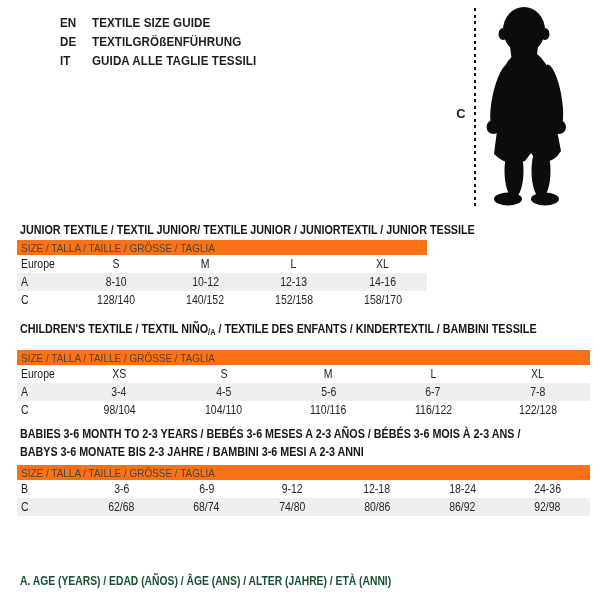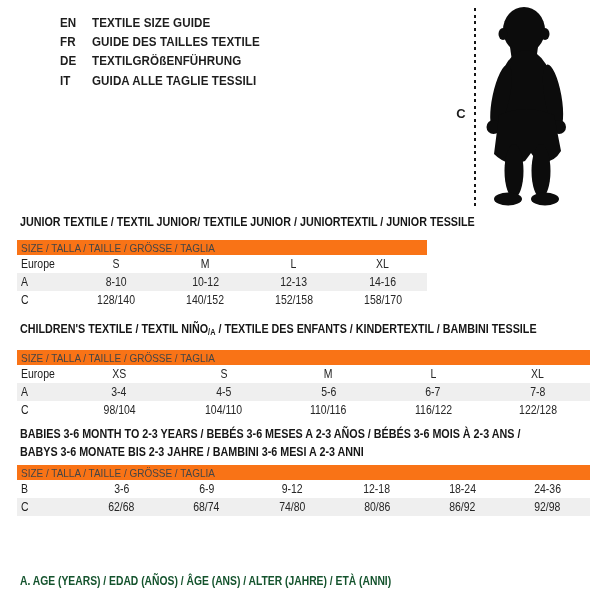--- a/index.html
+++ b/index.html
@@ -19,21 +19,21 @@
 
   
   .hline { position:absolute; left:474px; top:8px; width:2px; height:202px;
            background:repeating-linear-gradient(to bottom, #161616 0 3px, transparent 3px 6.5px); }
   .hlabel { position:absolute; left:451px; top:106px; width:20px; text-align:center;
             font-weight:bold; font-size:13px; }
   .baby { position:absolute; left:480px; top:5px; }
 
   
   .sec-heading { position:absolute; left:20px; font-weight:bold; font-size:12.5px; color:#161616; }
-  .h-junior   { top:215px; }
+  .h-junior   { top:223px; }
   .h-children { top:322px; }
   .h-babies   { top:425px; line-height:18px; }
   .subsc { font-size:8.5px; vertical-align:-2px; }
 
   
   .tblwrap { position:absolute; left:17px; }
   .tw-junior   { top:240px; width:410px; }
   .tw-children { top:350px; width:573px; }
   .tw-babies   { top:465px; width:573px; }
   .size-bar { background:#f97316; height:15px; line-height:15px; padding-left:4px;
@@ -49,24 +49,20 @@
 </style>
 </head>
 <body>
 
 <div class="page">
 
   <div class="lang">
     <div class="lang-row">
       <span class="lang-code"><span class="cxl">EN</span></span>
       <span class="cxl">TEXTILE SIZE GUIDE</span>
-    </div>
-    <div class="lang-row">
-      <span class="lang-code"><span class="cxl">FR</span></span>
-      <span class="cxl">GUIDE DES TAILLES TEXTILE</span>
     </div>
     <div class="lang-row">
       <span class="lang-code"><span class="cxl">DE</span></span>
       <span class="cxl">TEXTILGRÖßENFÜHRUNG</span>
     </div>
     <div class="lang-row">
       <span class="lang-code"><span class="cxl">IT</span></span>
       <span class="cxl">GUIDA ALLE TAGLIE TESSILI</span>
     </div>
   </div>

